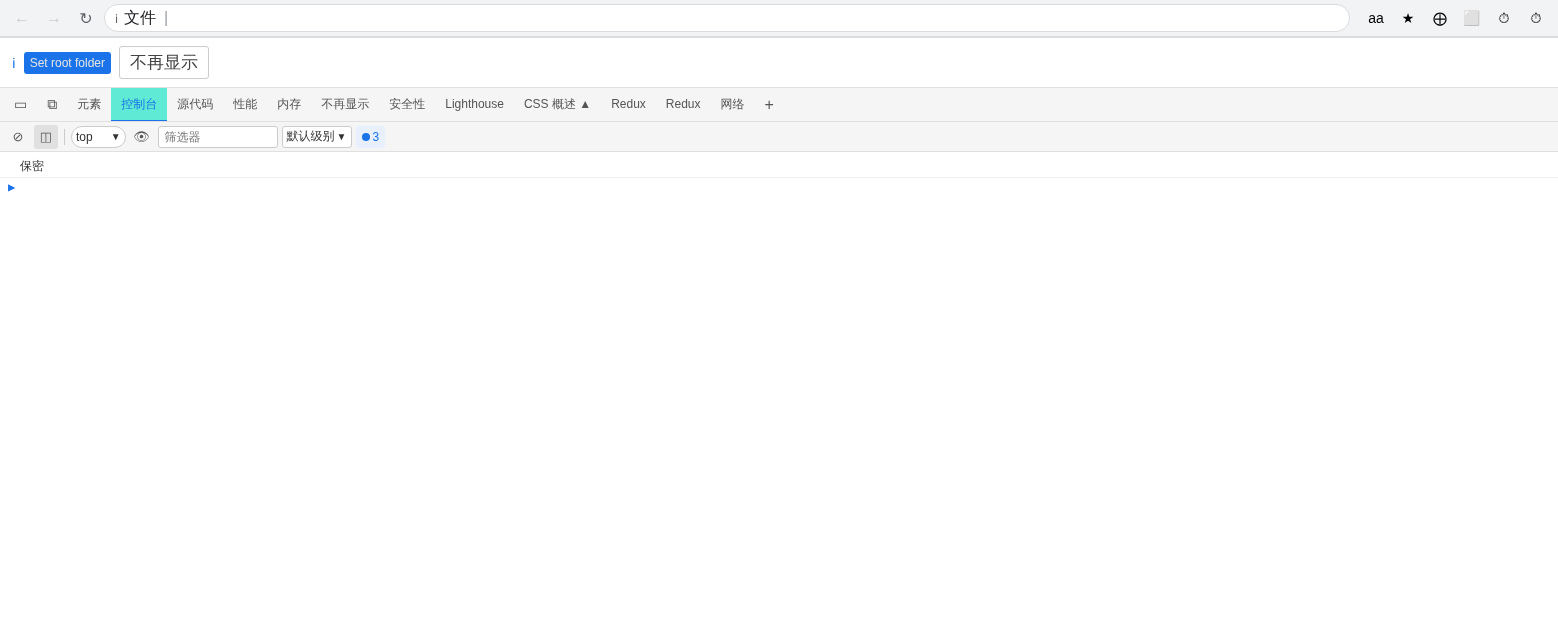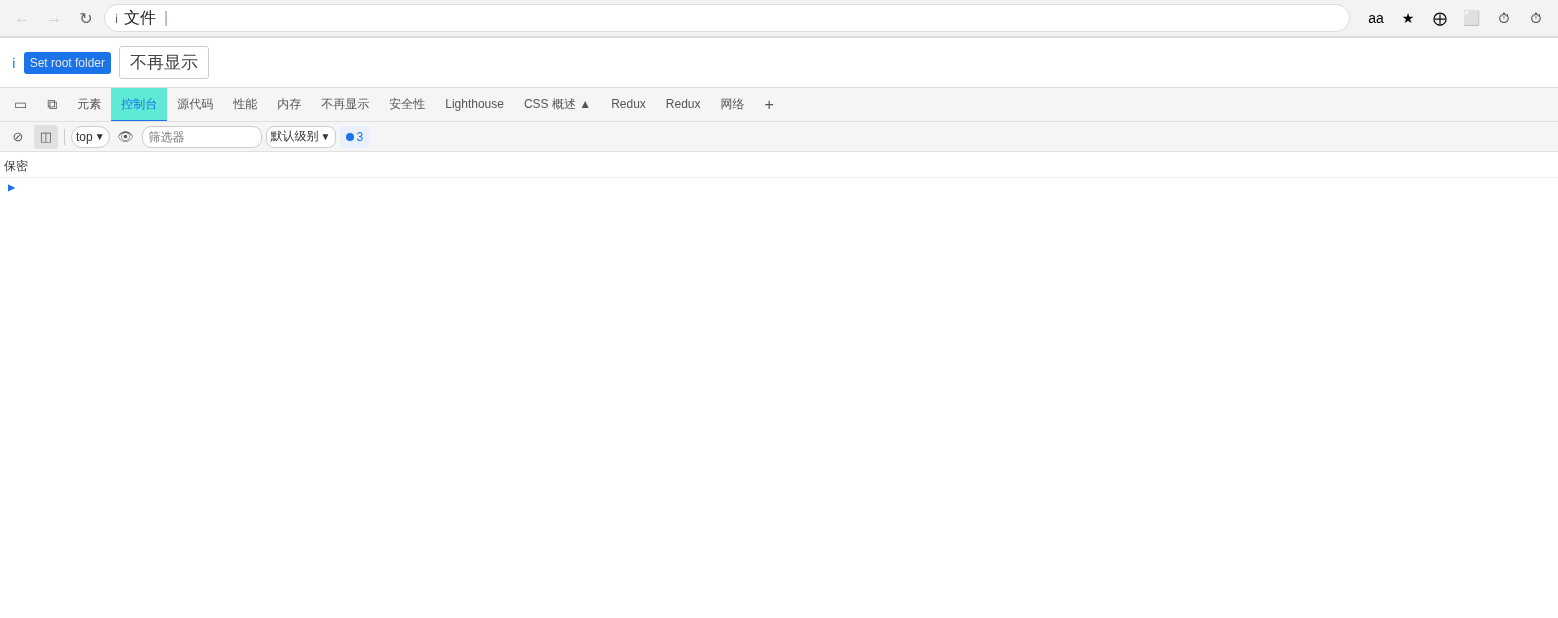--- a/index.html
+++ b/index.html
@@ -161,37 +161,37 @@
     }
     .top-selector {
       display: flex; align-items: center;
       border: 1px solid #ccc;
       border-radius: 11px;
       padding: 1px 4px;
       font-size: 12px;
       color: #333;
       cursor: pointer;
       background: #fff;
-      gap: 2px;
+      gap: 18px;
       height: 22px;
     }
     .filter-input {
       border: 1px solid #ccc;
-      border-radius: 9px;
+      border-radius: 3px;
       padding: 1px 6px;
       font-size: 12px;
       height: 22px;
       width: 120px;
       color: #333;
       outline: none;
     }
     .level-selector {
       display: flex; align-items: center;
       border: 1px solid #ccc;
-      border-radius: 8px;
+      border-radius: 3px;
       padding: 1px 4px;
       font-size: 12px;
       color: #333;
       cursor: pointer;
       background: #fff;
       gap: 2px;
       height: 22px;
     }
     .issues-badge {
       display: flex; align-items: center;
@@ -212,21 +212,21 @@
 
     
     .console-output {
       padding: 4px 0;
       font-family: "Consolas", "Courier New", monospace;
       font-size: 12px;
     }
     .console-group-row {
       display: flex;
       align-items: center;
-      padding: 2px 4px;
+      padding: 2px 20px;
       border-bottom: 1px solid #f0f0f0;
     }
     .console-label {
       color: #333;
       font-size: 12px;
     }
     .console-expand-row {
       display: flex;
       align-items: center;
       padding: 2px 8px;

